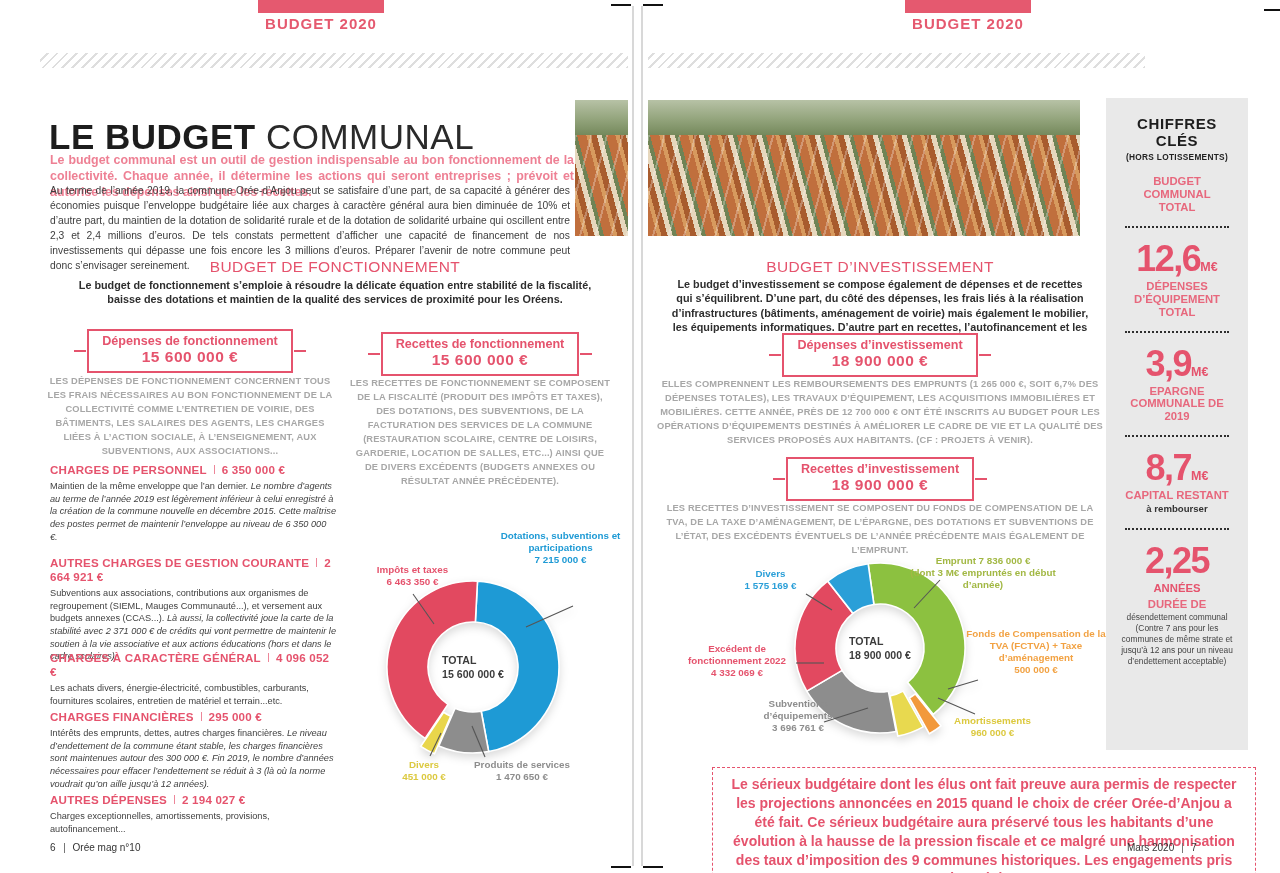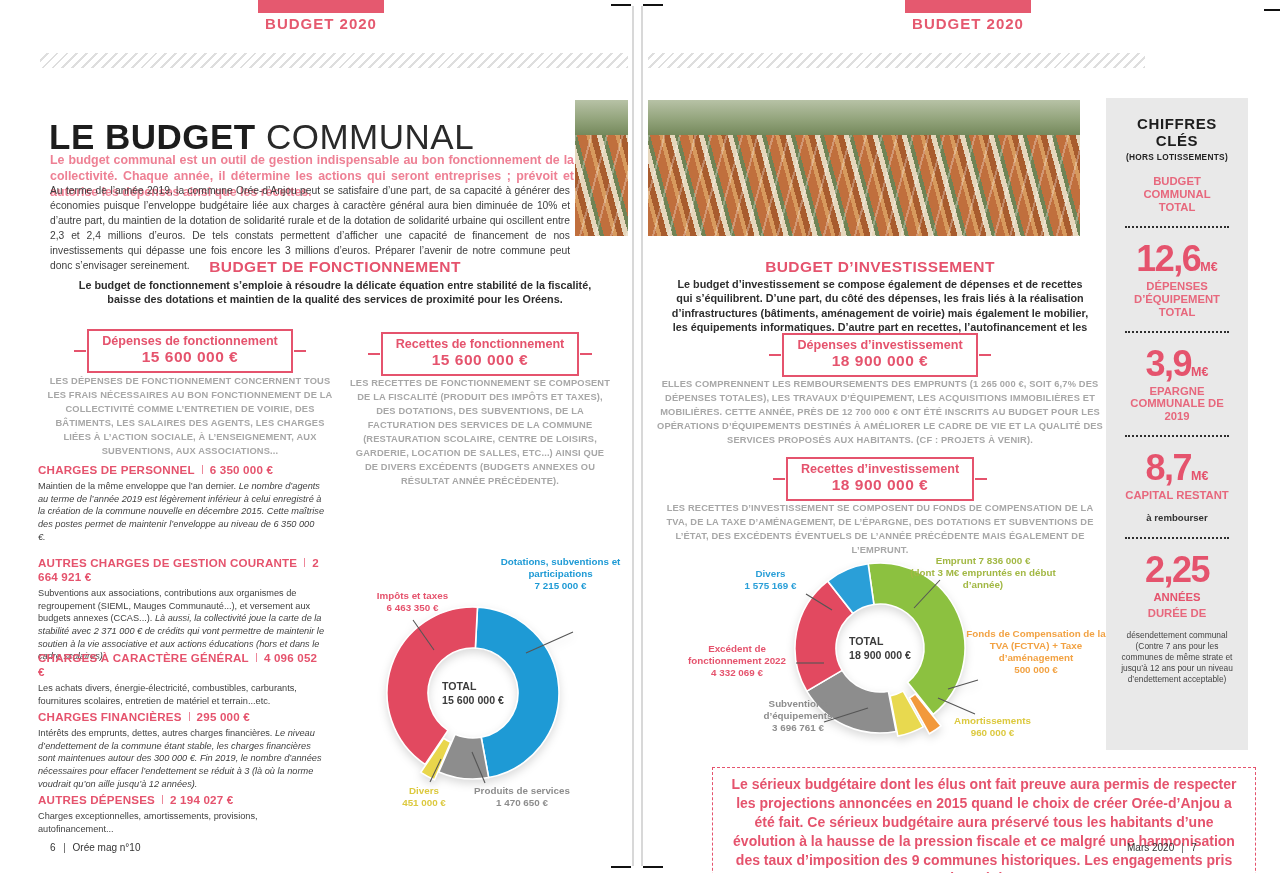--- a/index.html
+++ b/index.html
@@ -31,39 +31,39 @@
   
   .photo{position:absolute;top:100px;height:136px;overflow:hidden;}
   .photo .sky{height:26%;background:linear-gradient(180deg,#b7c2a6 0%,#93a47c 55%,#75895c 100%);}
   .photo .roofs{height:74%;
     background:
       repeating-linear-gradient(105deg,rgba(255,255,255,.28) 0 2px,rgba(255,255,255,0) 2px 15px),
       repeating-linear-gradient(75deg,#c06f3d 0 9px,#d79a5e 9px 13px,#a85c2e 13px 19px,#e6d7bd 19px 24px,#6f8355 24px 28px);}
 
   
   .sec-heading{position:absolute;text-align:center;color:#e5536d;font-size:15.5px;
-               font-weight:700;letter-spacing:.4px;}
+               font-weight:400;letter-spacing:.4px;}
   .sec-sub{position:absolute;text-align:center;font-size:10.8px;font-weight:700;
            color:#2e2e2e;line-height:1.32;}
 
   
   .box-wrap{position:absolute;text-align:center;}
   .amount-box{display:inline-block;position:relative;border:2px solid #e5536d;
               background:#fff;padding:3px 13px 5px;color:#e5536d;}
   .amount-box::before,.amount-box::after{content:"";position:absolute;top:calc(50% - 1px);
               width:12px;height:2px;background:#e5536d;}
   .amount-box::before{left:-15px;} .amount-box::after{right:-15px;}
   .amount-box .bl{display:block;font-size:12.6px;font-weight:700;line-height:1.15;}
   .amount-box .ba{display:block;font-size:15.5px;font-weight:800;letter-spacing:.5px;}
 
   .gray-desc{position:absolute;text-align:center;color:#a7a7a7;font-size:9.3px;
              font-weight:600;line-height:1.5;letter-spacing:.15px;}
 
   
-  .bitem{position:absolute;left:38px;width:286px;}
+  .bitem{position:absolute;left:50px;width:286px;}
   .bitem .h{color:#e5536d;font-size:11.6px;font-weight:800;letter-spacing:.2px;line-height:1.2;}
   .bitem .sep{display:inline-block;width:1px;height:9px;background:#e5536d;margin:0 7px;opacity:.7;}
   .bitem .amt{color:#e5536d;font-weight:800;}
   .bitem .t{font-size:9.2px;line-height:1.38;color:#3f3f3f;margin-top:3px;}
   .bitem .it{font-style:italic;}
 
   
   .chart{position:absolute;}
   .chart svg{position:absolute;left:0;top:0;filter:drop-shadow(0 4px 4px rgba(0,0,0,.14));}
   .chart-label{position:absolute;text-align:center;font-size:9.8px;font-weight:700;line-height:1.22;}
@@ -79,21 +79,21 @@
   .sidebar{position:absolute;left:1106px;top:98px;width:142px;height:652px;background:#e9e9e9;}
   .sb-head{margin-top:18px;text-align:center;color:#1d1d1d;font-size:15px;font-weight:800;
            line-height:1.12;letter-spacing:.6px;}
   .sb-subhead{text-align:center;color:#222;font-size:8.3px;font-weight:700;letter-spacing:.3px;margin-top:2px;}
   .sb-item{text-align:center;margin-top:13px;}
   .sb-val{color:#e5536d;font-size:36px;font-weight:800;letter-spacing:-1.5px;line-height:1;}
   .sb-unit{font-size:12.5px;font-weight:800;letter-spacing:0;}
   .sb-label{margin:3px auto 0;width:104px;color:#e7687d;font-size:11.3px;font-weight:600;
             line-height:1.15;text-transform:uppercase;}
   .sb-label.bold{font-weight:800;color:#e5536d;}
-  .sb-note{margin:10px auto 0;width:120px;color:#444;font-size:8.4px;font-weight:500;line-height:1.3;}
+  .sb-note{margin:1px auto 0;width:120px;color:#444;font-size:8.4px;font-weight:500;line-height:1.3;}
   .sb-note.big{font-size:9.6px;font-weight:600;color:#333;}
   .sb-sep{margin:12px auto 0;width:104px;border-top:2px dotted #2e2e2e;}
 
   
   .closing{position:absolute;left:712px;top:767px;width:544px;border:1.5px dashed #e5536d;
            padding:7px 12px;box-sizing:border-box;text-align:center;color:#e5536d;
            font-size:14px;font-weight:700;line-height:1.35;background:#fff;}
   .footer{position:absolute;top:842px;display:flex;align-items:center;gap:8px;
           font-size:10px;color:#333;}
   .vbar{display:inline-block;width:1px;height:10px;background:#777;}
@@ -155,21 +155,21 @@
 </div>
 
 <div class="box-wrap" style="left:340px;top:332px;width:280px">
   <div class="amount-box">
     <span class="bl">Recettes de fonctionnement</span>
     <span class="ba">15 600 000 €</span>
   </div>
 </div>
 <div class="gray-desc" style="left:348px;top:377px;width:264px">LES RECETTES DE FONCTIONNEMENT SE COMPOSENT DE LA FISCALITÉ (PRODUIT DES IMPÔTS ET TAXES), DES DOTATIONS, DES SUBVENTIONS, DE LA FACTURATION DES SERVICES DE LA COMMUNE (RESTAURATION SCOLAIRE, CENTRE DE LOISIRS, GARDERIE, LOCATION DE SALLES, ETC...) AINSI QUE DE DIVERS EXCÉDENTS (BUDGETS ANNEXES OU RÉSULTAT ANNÉE PRÉCÉDENTE).</div>
 
-<div class="chart" style="left:330px;top:550px;width:290px;height:285px">
+<div class="chart" style="left:330px;top:524px;width:290px;height:285px">
   <svg id="donut1" width="290" height="285" viewBox="0 0 290 285">
       <path d="M147.50 57.12 A86 86 0 0 1 158.67 227.56 L151.20 187.25 A45 45 0 0 0 145.36 98.06 Z" fill="#1e9ad5" stroke="#ffffff" stroke-width="1.6"></path>
       <path d="M158.67 227.56 A86 86 0 0 1 108.79 221.90 L125.10 184.29 A45 45 0 0 0 151.20 187.25 Z" fill="#8d8d8d" stroke="#ffffff" stroke-width="1.6"></path>
       <path d="M104.48 229.80 A86 86 0 0 1 90.79 222.33 L113.62 188.27 A45 45 0 0 0 120.79 192.19 Z" fill="#e9d64b" stroke="#ffffff" stroke-width="1.6"></path>
       <path d="M95.10 214.43 A86 86 0 0 1 147.50 57.12 L145.36 98.06 A45 45 0 0 0 117.94 180.37 Z" fill="#e24960" stroke="#ffffff" stroke-width="1.6"></path>
       <line x1="83" y1="70" x2="104" y2="100" stroke="#555" stroke-width="1.1"></line>
       <line x1="243" y1="82" x2="196" y2="103" stroke="#555" stroke-width="1.1"></line>
       <line x1="100" y1="232" x2="111" y2="209" stroke="#555" stroke-width="1.1"></line>
       <line x1="155" y1="233" x2="142" y2="202" stroke="#555" stroke-width="1.1"></line>
     </svg>

